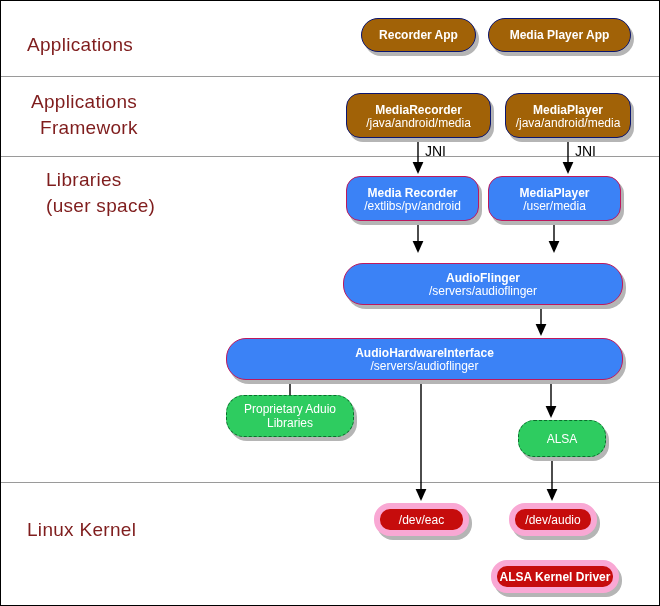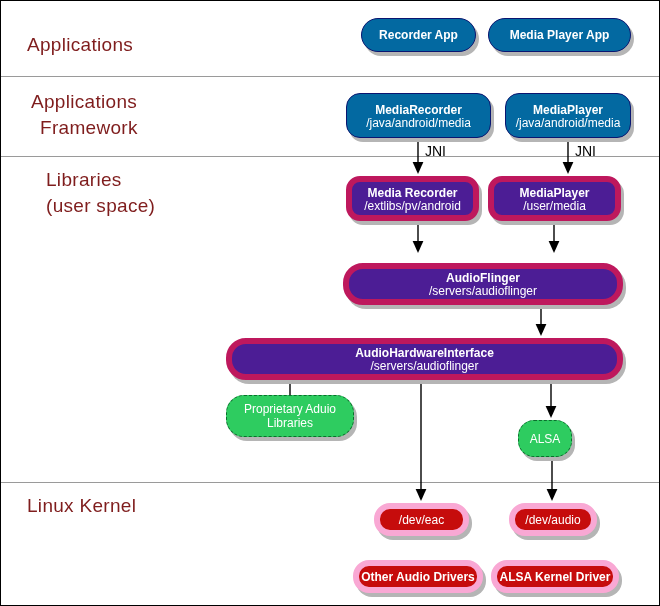--- a/index.html
+++ b/index.html
@@ -34,22 +34,22 @@
     display: flex;
     flex-direction: column;
     align-items: center;
     justify-content: center;
     color: #ffffff;
     text-align: center;
     box-shadow: 3px 4px 0 #b5b5b5;
   }
   .node .title { font-size: 12px; font-weight: bold; line-height: 14px; }
   .node .subtitle { font-size: 12px; line-height: 12px; }
-  .blue  { background: #0369a1; border: 1px solid #0a1570; }
-  .green { background: #4c1d95; border: 6px solid #be185d; }
+  .blue  { background: #a16207; border: 1px solid #0a1570; }
+  .green { background: #3b82f6; border: 1px solid #be185d; }
   .green-dashed { background: #2ecc60; border: 1.5px dashed #0b6e2d; }
   .red   { background: #c60c0c; border: 6px solid #f9a8d4; }
   .jni-label {
     position: absolute;
     color: #000;
     font-size: 14px;
     white-space: nowrap;
   }
   #arrow-layer {
     position: absolute;
@@ -71,21 +71,21 @@
     <span>Applications</span>
   </div>
   <div class="section-label" style="left:30px; top:88px">
     <span>Applications</span>
     <span class="l2">Framework</span>
   </div>
   <div class="section-label" style="left:45px; top:166px">
     <span>Libraries</span>
     <span class="l2" style="padding-left:0">(user space)</span>
   </div>
-  <div class="section-label" style="left:26px; top:492px">
+  <div class="section-label" style="left:26px; top:516px">
     <span>Linux Kernel</span>
   </div>
 
   <svg id="arrow-layer" viewBox="0 0 658 604">
     <defs>
       <marker id="ah" markerWidth="10" markerHeight="9" refX="7.5" refY="4" orient="auto">
         <path d="M0,0 L9,4 L0,8 z" fill="#000"></path>
       </marker>
     </defs>
     <line x1="417" y1="139" x2="417" y2="171" stroke="#000" stroke-width="1.4" marker-end="url(#ah)"></line>
@@ -135,30 +135,27 @@
   <div class="node green" style="left:225px; top:337px; width:397px; height:42px; border-radius:20px">
     <div class="title">AudioHardwareInterface</div>
     <div class="subtitle">/servers/audioflinger</div>
   </div>
 
   <div class="node green-dashed" style="left:225px; top:394px; width:128px; height:42px; border-radius:18px">
     <div class="title" style="font-weight:normal">Proprietary Aduio</div>
     <div class="title" style="font-weight:normal">Libraries</div>
   </div>
 
-  <div class="node green-dashed" style="left:517px; top:419px; width:54px; height:37px; border-radius:16px">
+  <div class="node green-dashed" style="left:517px; top:419px; width:88px; height:37px; border-radius:16px">
     <div class="title" style="font-weight:normal">ALSA</div>
   </div>
 
   <div class="node red" style="left:373px; top:502px; width:95px; height:33px; border-radius:16px">
     <div class="title" style="font-weight:normal">/dev/eac</div>
   </div>
   <div class="node red" style="left:508px; top:502px; width:88px; height:33px; border-radius:16px">
     <div class="title" style="font-weight:normal">/dev/audio</div>
   </div>
-  <div class="node red" style="left:352px; top:559px; width:130px; height:33px; border-radius:16px">
-    <div class="title">Other Audio Drivers</div>
-  </div>
   <div class="node red" style="left:490px; top:559px; width:128px; height:33px; border-radius:16px">
     <div class="title">ALSA Kernel Driver</div>
   </div>
 
 </div>
 
 </body></html>

